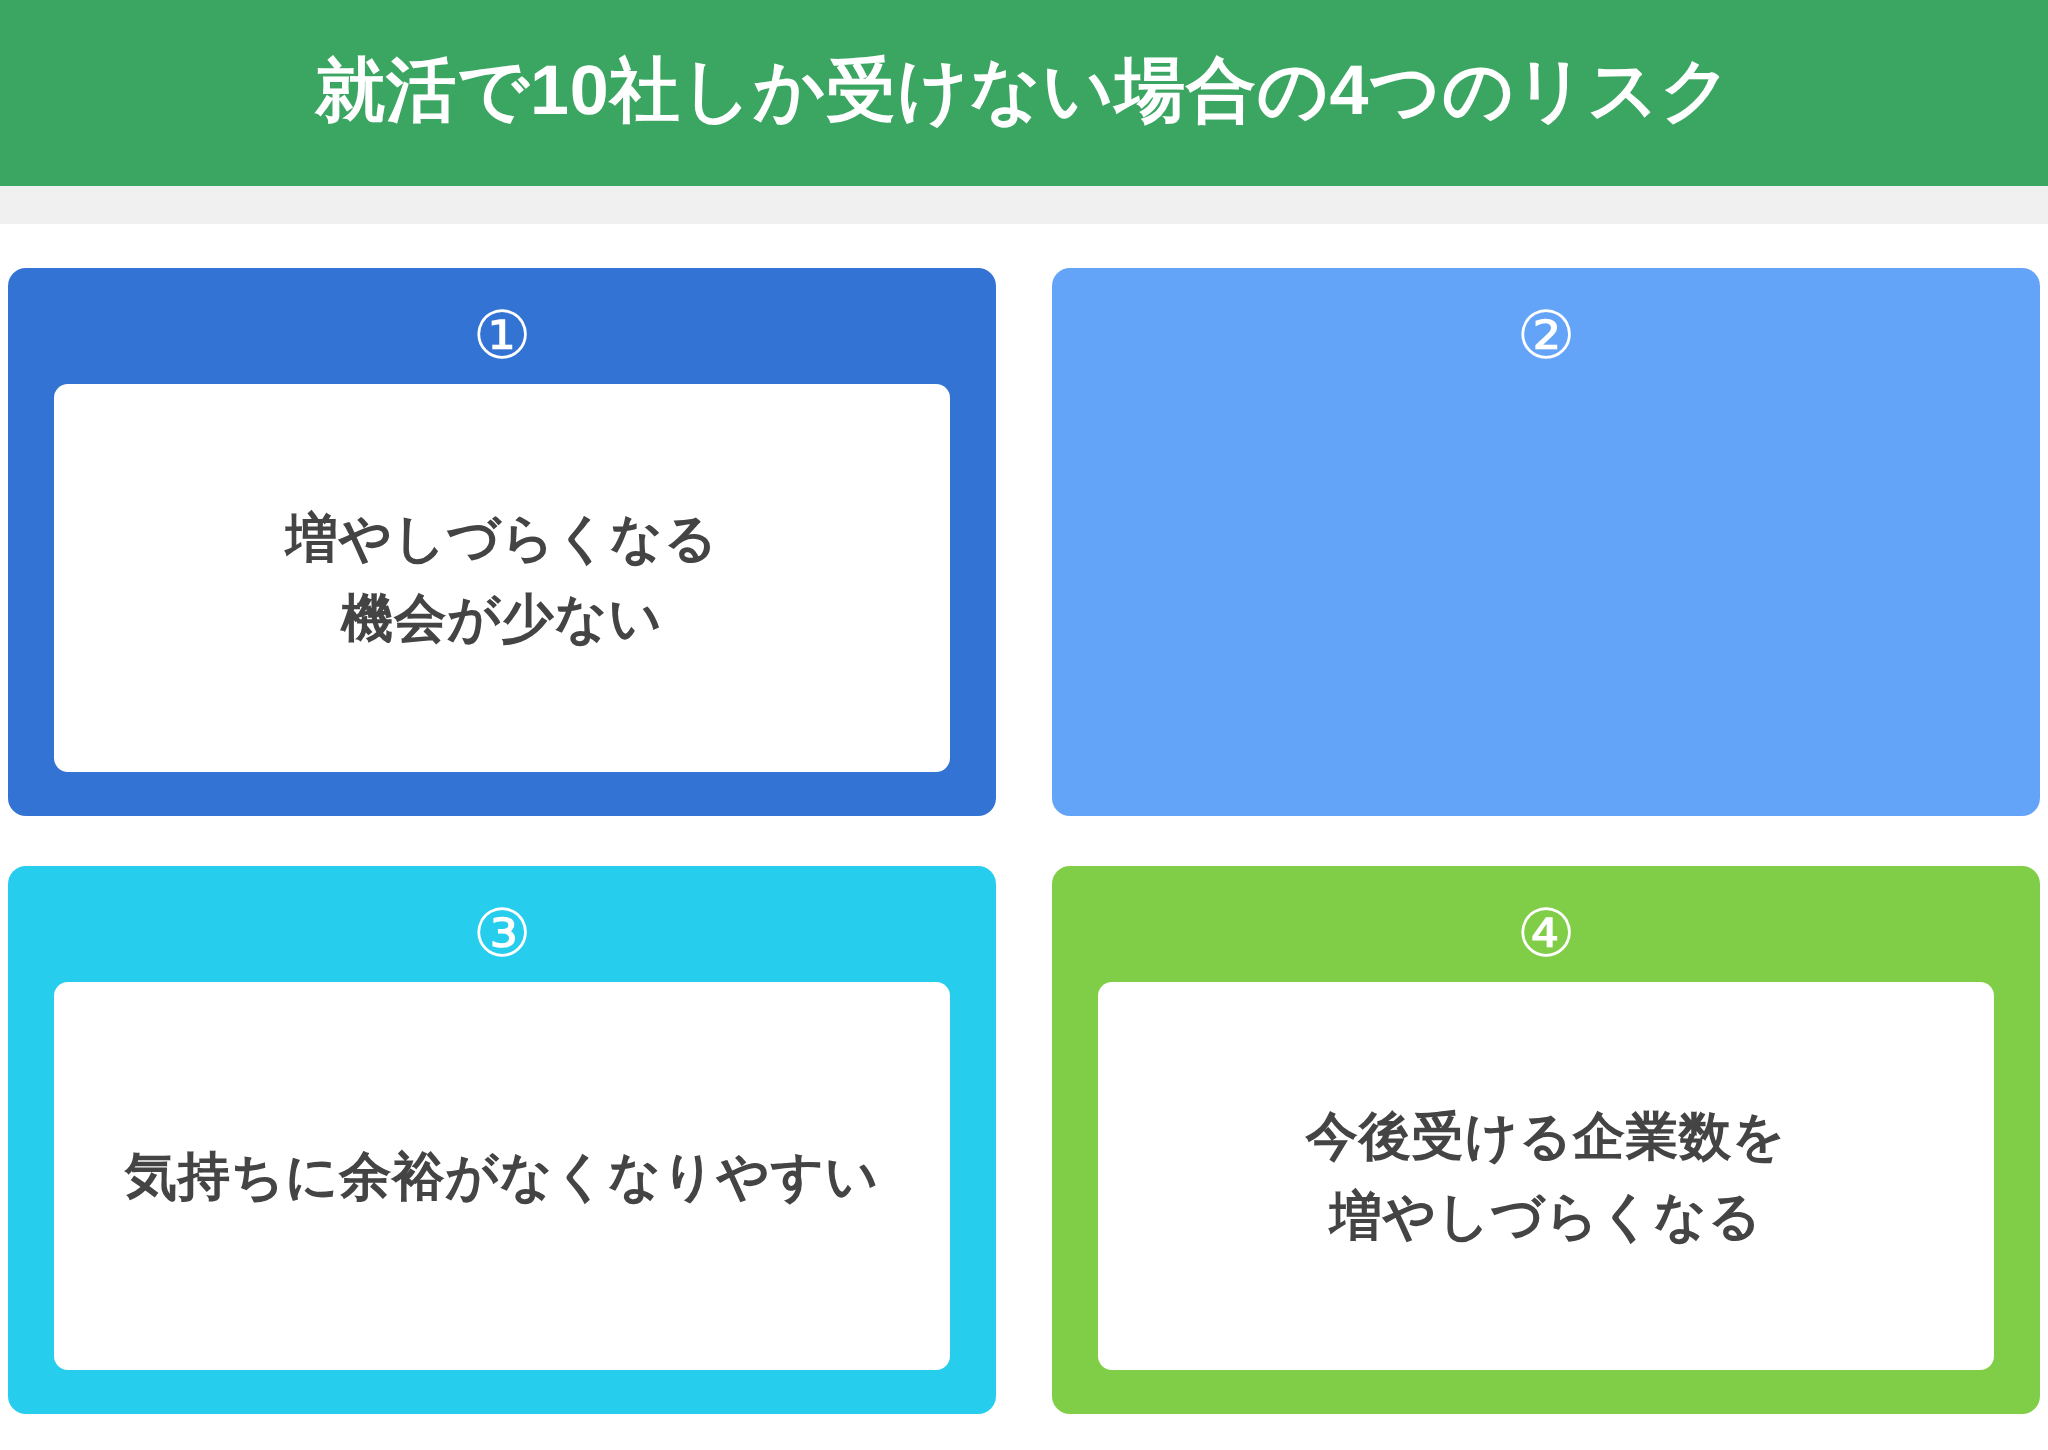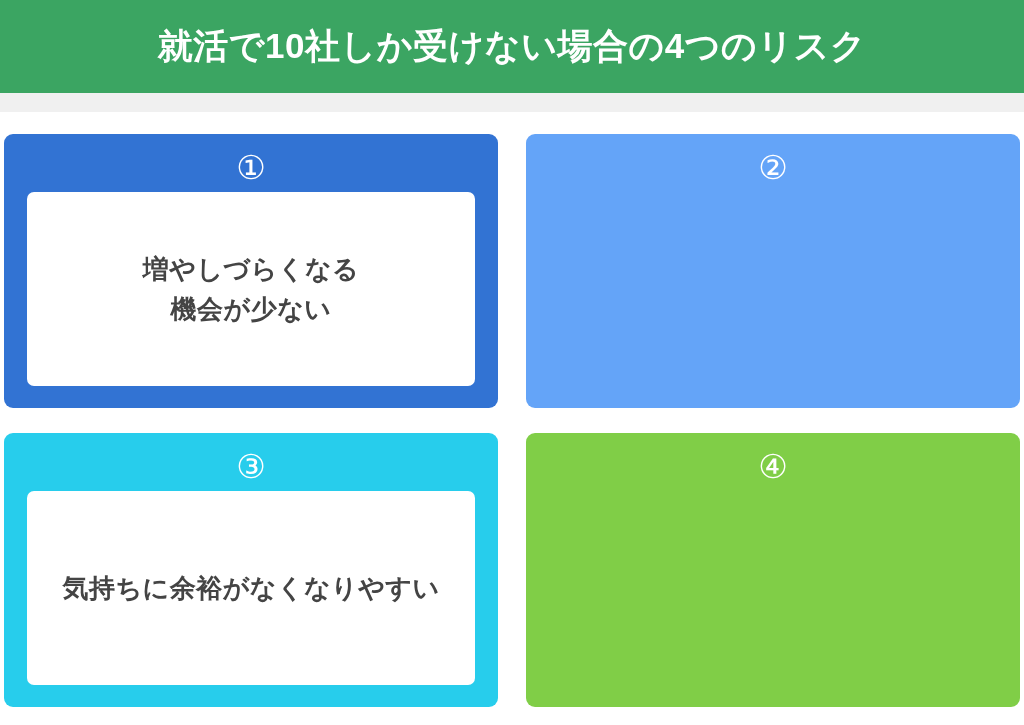--- a/index.html
+++ b/index.html
@@ -143,16 +143,20 @@
 
     <div class="card card-3" style="background: rgb(39, 205, 236);">
       <div class="card-number">③</div>
       <div class="card-body">
         <div class="card-text">気持ちに余裕がなくなりやすい</div>
       </div>
     </div>
 
     <div class="card card-4" style="background: rgb(128, 206, 71);">
       <div class="card-number">④</div>
+      <div class="card-body">
+        <div class="card-text">今後受ける企業数を
+増やしづらくなる</div>
+      </div>
     </div>
 
   </div>
 </div>
 
 </body></html>

